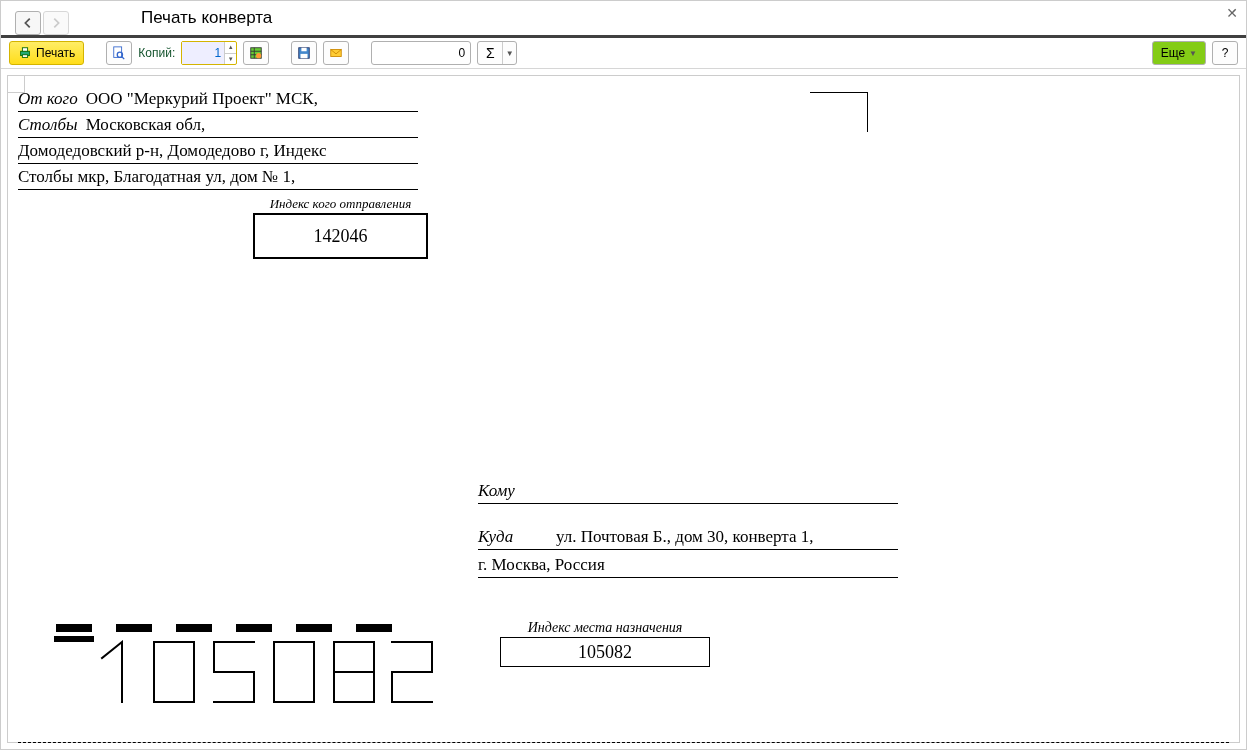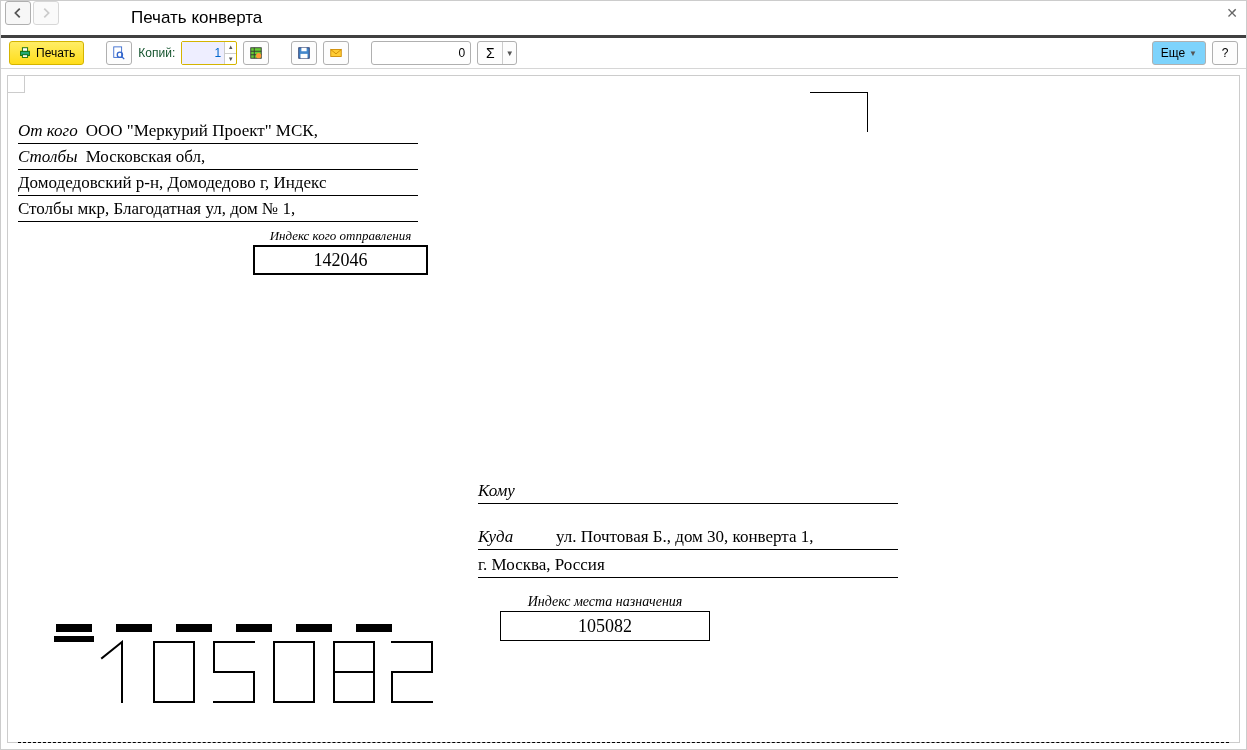--- a/index.html
+++ b/index.html
@@ -14,22 +14,22 @@
     width: 1247px;
     height: 750px;
     border: 1px solid #ccc;
     position: relative;
     display: flex;
     flex-direction: column;
   }
   .titlebar {
     height: 34px;
     display: flex;
-    align-items: flex-start;
-    padding: 0 4px;
+    align-items: flex-end;
+    padding: 0 14px;
     position: relative;
   }
   .nav-btn {
     width: 26px;
     height: 24px;
     border: 1px solid #b0b0b0;
     border-radius: 3px;
     background: #f7f7f7;
     display: flex;
     align-items: center;
@@ -127,21 +127,21 @@
     display: flex;
     align-items: stretch;
     height: 24px;
     border: 1px solid #b0b0b0;
     border-radius: 3px;
     background: #fdfdfd;
   }
   .sigma .sig { width: 24px; display:flex; align-items:center; justify-content:center; font-size:14px; cursor:pointer; }
   .sigma .drop { width: 14px; border-left: 1px solid #ccc; display:flex; align-items:center; justify-content:center; font-size:8px; color:#555; cursor:pointer; }
   .spacer { flex: 1; }
-  .more-btn { display:flex; align-items:center; height:24px; border:1px solid #b0b0b0; border-radius:3px; background:#7dd3fc; padding:0 8px; cursor:pointer; font-size:12px; gap:4px; }
+  .more-btn { display:flex; align-items:center; height:24px; border:1px solid #b0b0b0; border-radius:3px; background:#84cc16; padding:0 8px; cursor:pointer; font-size:12px; gap:4px; }
 
   .content {
     flex: 1;
     padding: 6px;
     overflow: hidden;
   }
   .paper {
     width: 100%;
     height: 100%;
     border: 1px solid #ccc;
@@ -174,60 +174,59 @@
     content:"";
     position:absolute;
     right:0; top:0; width:1px; height:40px; background:#000;
   }
 
   .sender {
     position: absolute;
     left: 10px;
     top: 10px;
     width: 400px;
-    margin-top: 32px;
   }
   .row-line {
     display: flex;
     align-items: flex-end;
     border-bottom: 1px solid #000;
     padding: 3px 0 2px 0;
     min-height: 24px;
   }
   .row-label { font-style: italic; margin-right: 8px; white-space: nowrap; }
   .row-value { flex: 1; }
   .index-block {
     margin-top: 6px;
     margin-left: 235px;
     width: 175px;
     text-align: center;
   }
   .index-caption { font-style: italic; font-size: 13px; }
   .index-box {
     border: 2px solid #000;
-    height: 30px;
+    height: 46px;
     display: flex;
     align-items: center;
     justify-content: center;
     font-size: 18px;
     margin-top: 1px;
   }
 
   .recipient {
     position: absolute;
     left: 470px;
     top: 400px;
     width: 420px;
   }
   .recipient .row-line { min-height: 28px; }
   .recipient .row-label { width: 70px; }
   .recipient .spacer-line { height: 18px; }
 
   .dest-index-block {
-    margin-top: 16px;
+    margin-top: 42px;
     margin-left: 22px;
     width: 210px;
     text-align: center;
   }
   .dest-index-caption { font-style: italic; font-size: 14px; }
   .dest-index-box {
     border: 1.5px solid #000;
     height: 30px;
     display: flex;
     align-items: center;

